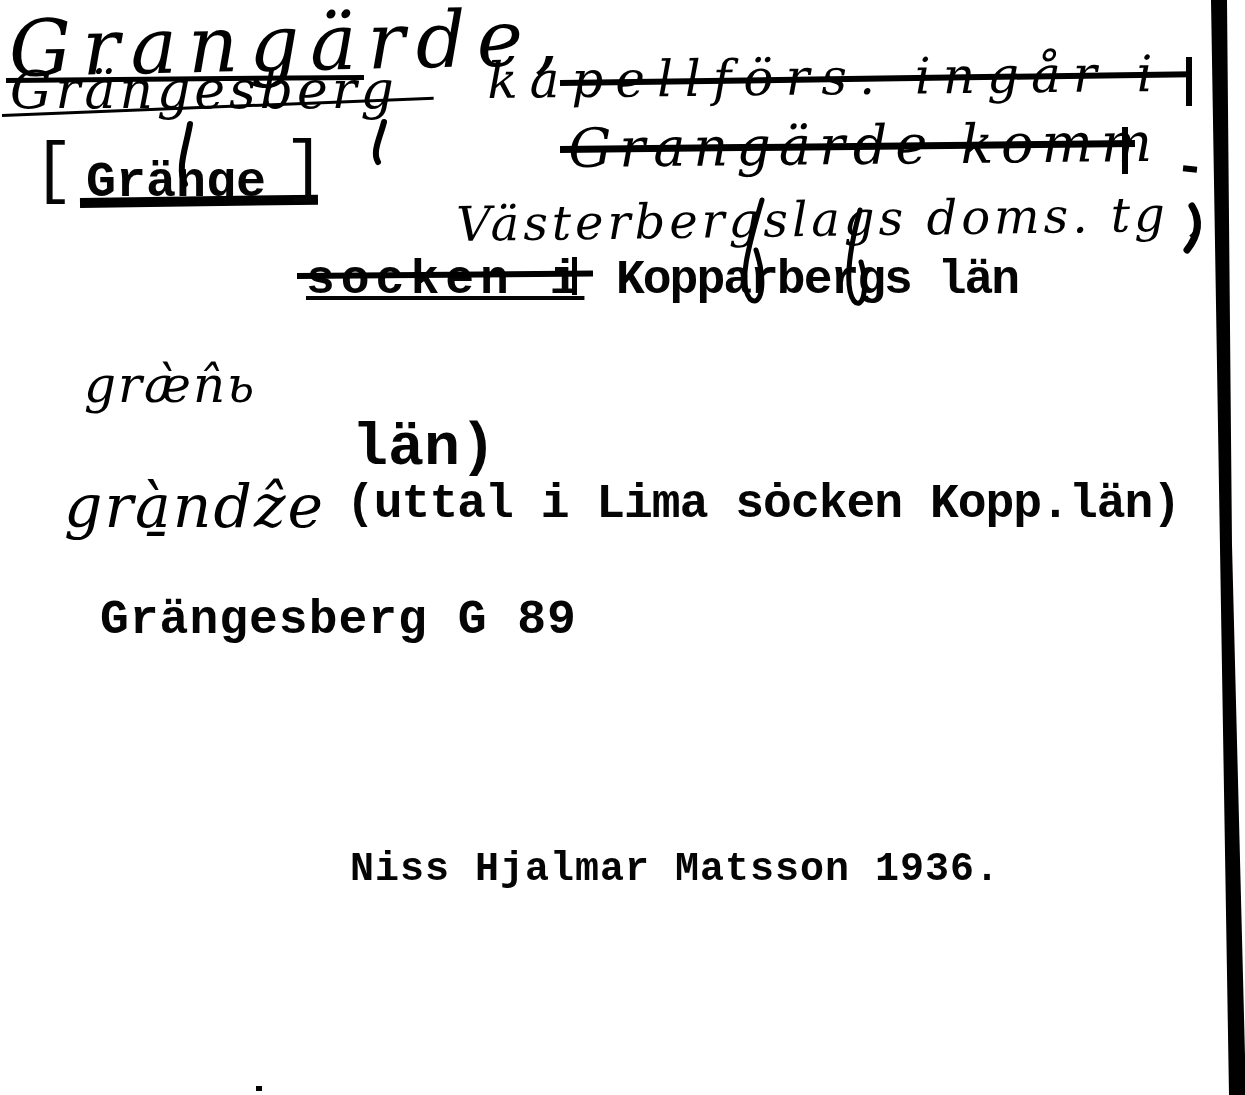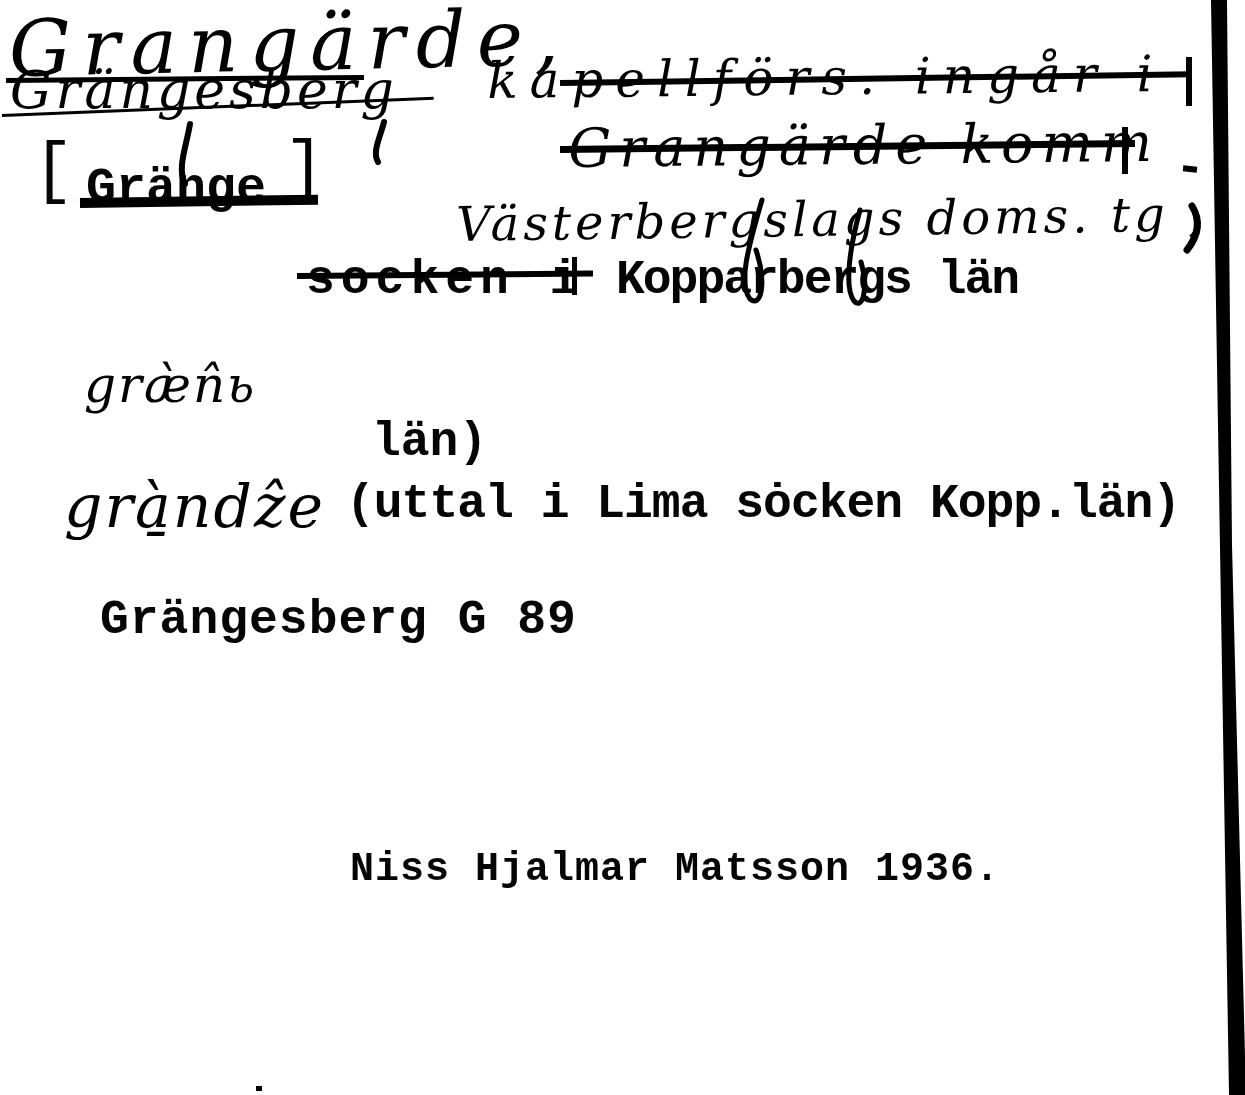--- a/index.html
+++ b/index.html
@@ -39,26 +39,26 @@
   #hw-title-abbrev {left:542px; top:24px;  font-size:60px; letter-spacing:2px;}
   #hw-crossed-name {left:10px;  top:64px;  font-size:52px; letter-spacing:4px;}
   #hw-parish       {left:487px; top:56px;  font-size:50px; letter-spacing:12px; transform:rotate(-0.6deg);}
   #hw-komm         {left:568px; top:122px; font-size:54px; letter-spacing:8px;  transform:rotate(-0.6deg);}
   #hw-district     {left:456px; top:200px; font-size:48px; letter-spacing:4px;  transform:rotate(-0.8deg);}
   #hw-phon1        {left:84px;  top:360px; font-size:50px; letter-spacing:2px;font-style:italic;}
   #hw-phon2        {left:64px;  top:476px; font-size:60px; letter-spacing:2px;font-style:italic;}
 
   
   #t-bracket-open  {left:33px;  top:138px; font-size:68px; font-weight:normal;}
-  #t-heading       {left:86px;  top:164px; font-size:50px;}
+  #t-heading       {left:86px;  top:158px; font-size:50px;}
   #t-bracket-close {left:284px; top:136px; font-size:68px; font-weight:normal;}
-  #t-socken        {left:306px; top:256px; font-size:48px; letter-spacing:6px;}
+  #t-socken        {left:306px; top:256px; font-size:48px; letter-spacing:6px;text-decoration:underline;}
   #t-county        {left:616px; top:256px; font-size:48px; letter-spacing:-2px;}
   #t-utt1a         {left:308px; top:366px; font-size:48px; letter-spacing:-1px;}
-  #t-utt1b         {left:372px; top:418px; font-size:48px;}
+  #t-utt1b         {left:352px; top:418px; font-size:60px;}
   #t-utt2          {left:346px; top:480px; font-size:48px; letter-spacing:-1px;}
   #t-ref           {left:100px; top:596px; font-size:48px; letter-spacing:1px;}
   #t-sig           {left:350px; top:806px; font-size:40px; letter-spacing:1px;margin-top:44px;}
 
   
   #strike-name-a {left:6px;   top:78px;  width:358px; height:5px; transform:rotate(-0.5deg);}
   #strike-name-b {left:2px;   top:114px; width:432px; height:3px; transform:rotate(-2.3deg);}
   #strike-parish {left:560px; top:80px;  width:632px; height:6px; transform:rotate(-0.8deg);}
   #tick-parish   {left:1186px;top:57px;  width:6px;   height:49px;}
   #strike-komm   {left:560px; top:146px; width:575px; height:7px; transform:rotate(-0.6deg);}

